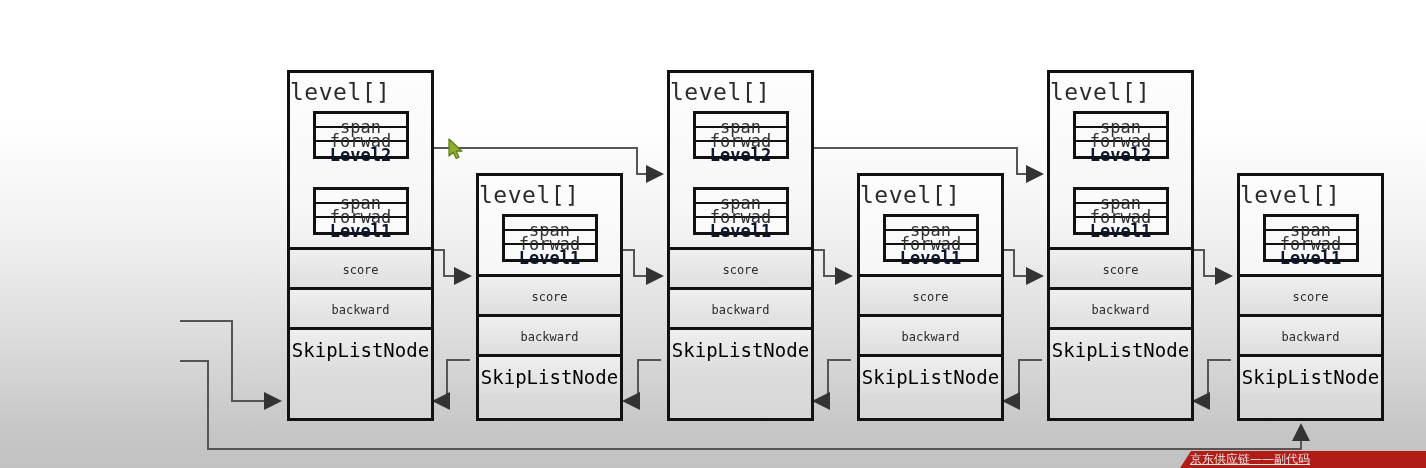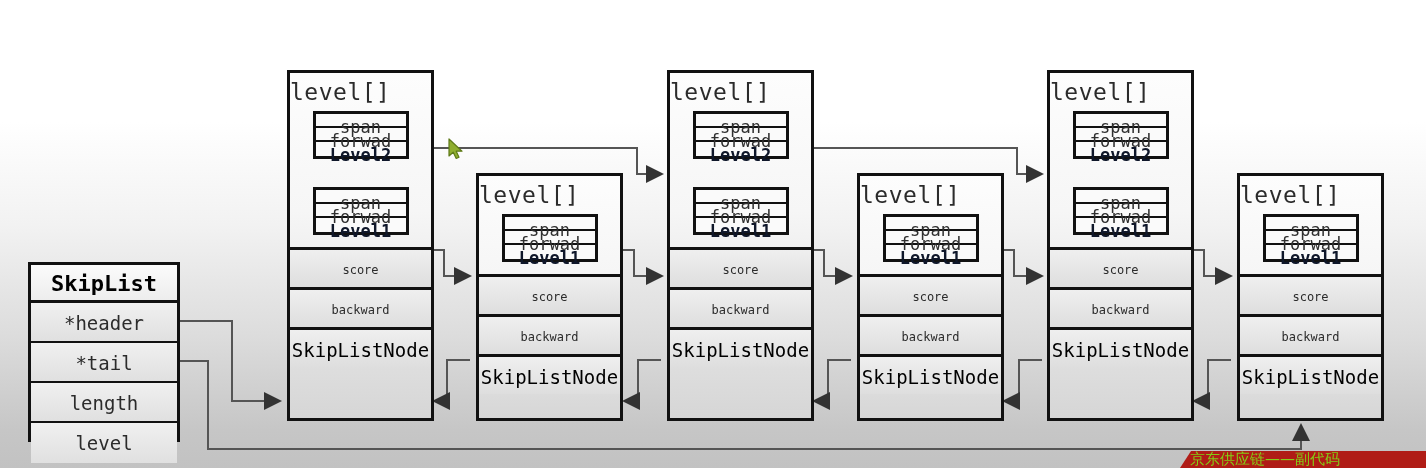--- a/index.html
+++ b/index.html
@@ -66,22 +66,22 @@
 
   
   #cursor{position:absolute;left:448px;top:138px;width:18px;height:22px;z-index:9;}
 
   
   #banner{
     position:absolute;left:1180px;bottom:0;width:246px;height:17px;
     background:#b01c16;z-index:8;overflow:hidden;
   }
   #banner .btxt{
-    color:#84cc16;font-size:15px;line-height:17px;white-space:nowrap;
-    padding-left:10px;font-family:"DejaVu Sans","Liberation Sans",sans-serif;
+    color:#e5e5e5;font-size:12px;line-height:17px;white-space:nowrap;
+    padding-left:10px;font-family:"DejaVu Sans","Liberation Sans",sans-serif;text-decoration:underline;
   }
   #banner .notch{
     position:absolute;left:0;top:0;width:0;height:0;
     border-top:17px solid #c2c2c2;border-right:11px solid transparent;
   }
 </style>
 </head>
 <body>
 
 <div id="stage">
@@ -111,27 +111,20 @@
       <path d="M1156,250 L1204,250 L1204,276 L1231,276" marker-end="url(#ah)"></path>
 
       <path d="M470,360 L447,360 L447,401 L434,401" marker-end="url(#ahl)"></path>
       <path name="bw3" d="M661,360 L638,360 L638,401 L624,401" marker-end="url(#ahl)"></path>
       <path d="M851,360 L828,360 L828,401 L814,401" marker-end="url(#ahl)"></path>
       <path d="M1042,360 L1019,360 L1019,401 L1004,401" marker-end="url(#ahl)"></path>
       <path d="M1231,360 L1208,360 L1208,401 L1194,401" marker-end="url(#ahl)"></path>
     </g>
   </svg>
 
-  <div id="skiplist">
-    <div class="slhdr">SkipList</div>
-    <div class="slrow">*header</div>
-    <div class="slrow">*tail</div>
-    <div class="slrow">length</div>
-    <div class="slrow last">level</div>
-  </div>
 
   <div class="node" style="left:287px;top:70px;width:147px;height:351px;">
     <div class="levelhdr">level[]</div>
     <div class="lvlblock" style="width:96px;">
       <div class="lvlrow">span</div>
       <div class="lvlrow">forwad</div>
       <div class="lvlrow last">Level2</div>
     </div>
     <div class="lvlgap"></div>
     <div class="lvlblock" style="width:96px;">

